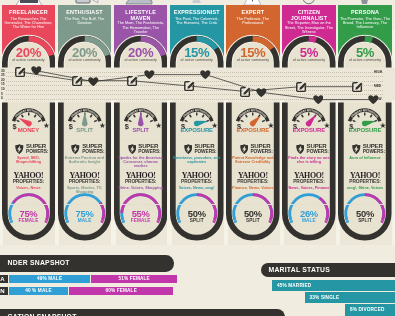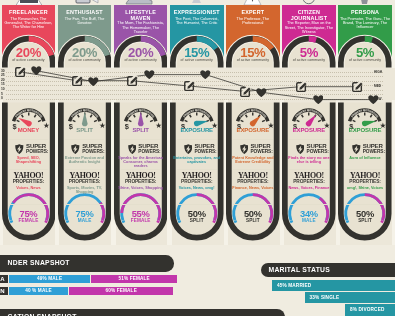--- a/index.html
+++ b/index.html
@@ -375,21 +375,21 @@
 <svg width="8.6" height="10.2" viewBox="0 0 8.6 10.2" style="position:absolute;left:13.7px;top:143.5px">
         <path d="M4.3 0.15 C3.0 0.9 1.6 1.25 0.2 1.3 C0.2 5.9 1.6 8.6 4.3 10.05 C7.0 8.6 8.4 5.9 8.4 1.3 C7.0 1.25 5.6 0.9 4.3 0.15 Z" fill="#33322e"></path>
         <path d="M5.3 1.5 L2.1 5.6 L3.8 5.6 L3.2 8.8 L6.5 4.6 L4.7 4.6 Z" fill="#e8e2d1"></path>
       </svg>
       <div class="sp-t1" style="left:24.4px;top:143.2px">SUPER</div>
       <div class="sp-t2" style="left:24.4px;top:149.8px">POWERS:</div>
       <div class="sp-body" style="top:155.6px;color:#ce2a92">Finds the story no one else is telling</div>
 <div class="yh" style="top:172.0px">YAHOO!</div>
       <div class="yprop" style="top:179.5px">PROPERTIES:</div>
       <div class="sp-body" style="top:185.7px;color:#ce2a92">News, Voices, Finance</div>
-<div class="gpct" style="top:208.8px;color:#2f9fd6">34%</div>
+<div class="gpct" style="top:208.8px;color:#2f9fd6">26%</div>
       <div class="glab" style="top:218.6px;color:#2f9fd6">MALE</div>
 </div>
 <div class="col" style="left:338.3px">
 <div class="topicon">
         <svg width="53.5" height="5.3" viewBox="0 0 53.5 5.3">
           <path d="M22 -6 L31 -6 L29 4 L24 4 Z" fill="#8d9097"></path>
         </svg>
       </div>
       <div class="hdr" style="background:#329c49">
         <div class="hdr-title" style="top:3.4px">PERSONA</div>

